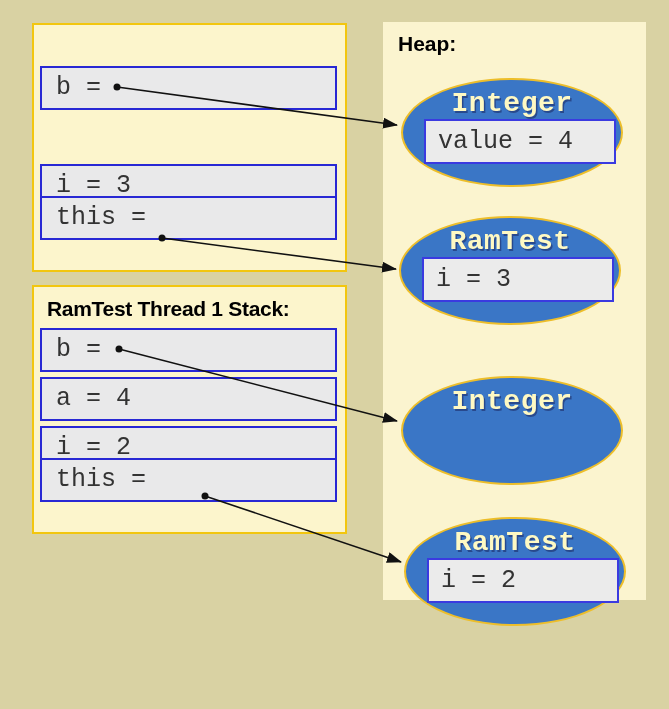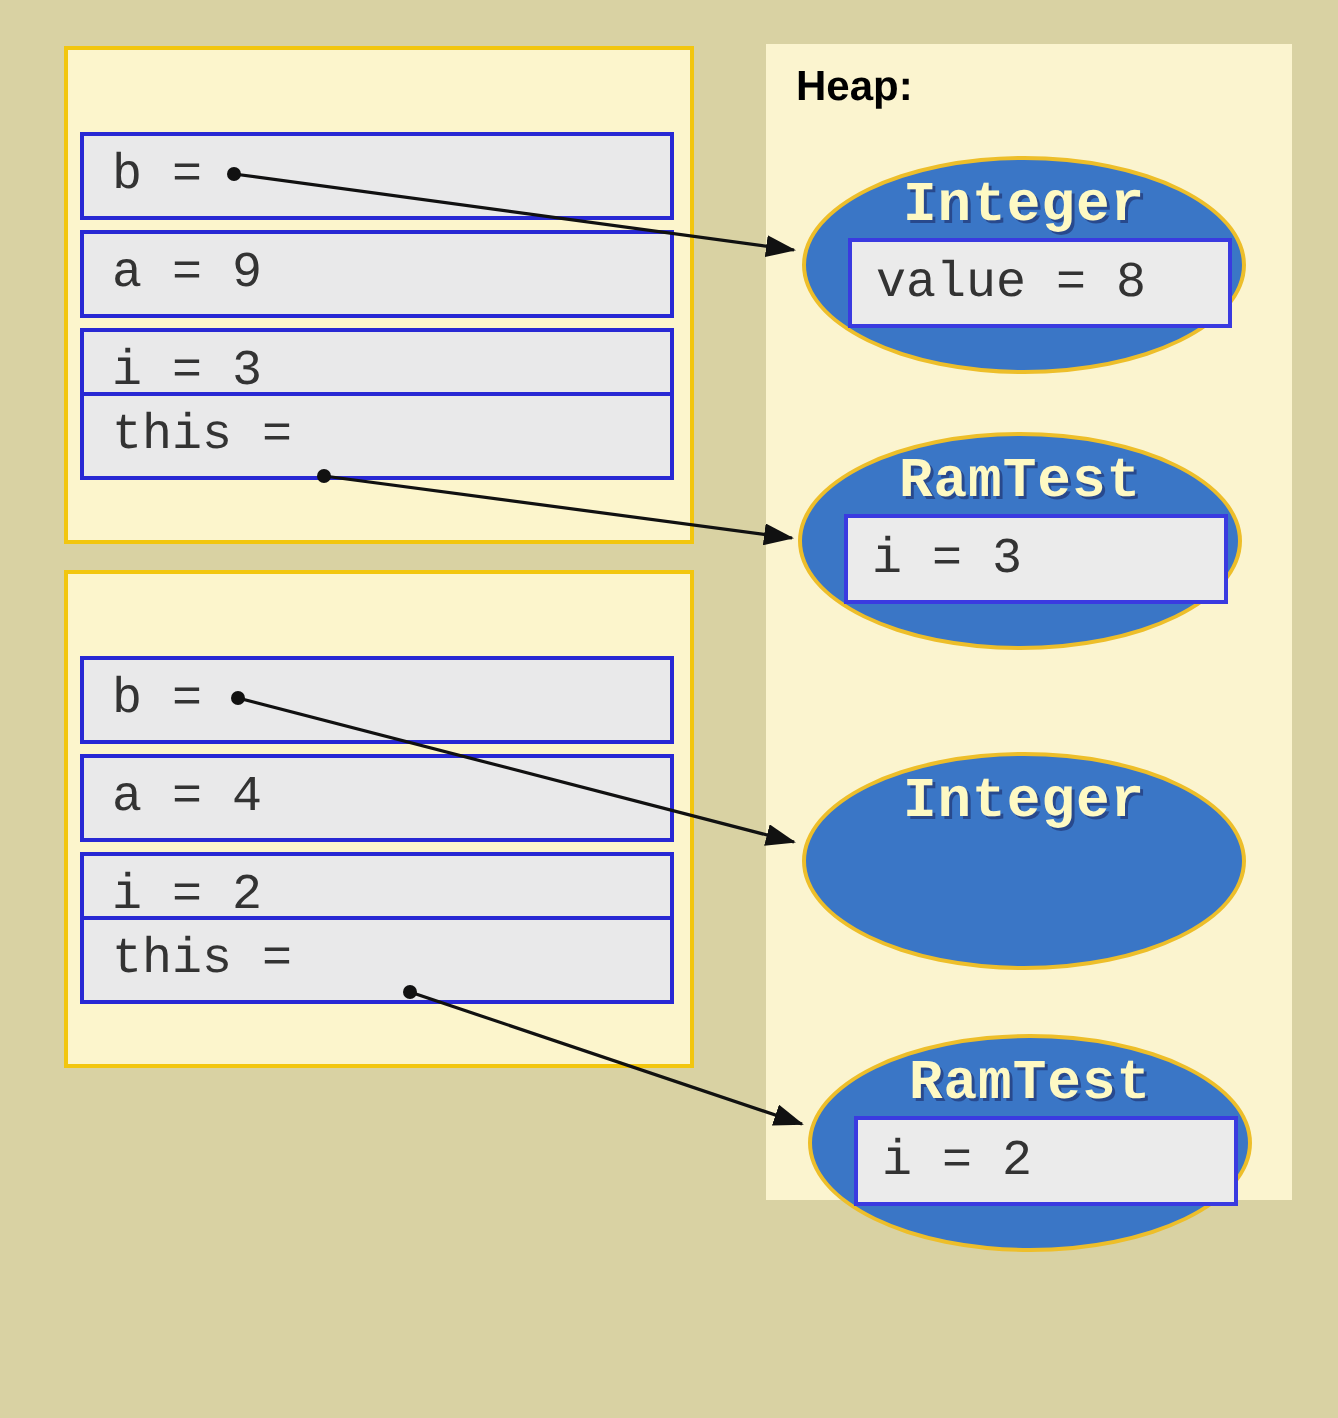--- a/index.html
+++ b/index.html
@@ -129,38 +129,38 @@
   .arrows-layer line { stroke: #111; stroke-width: 1.6; }
   .arrows-layer circle { fill: #111; }
 </style>
 </head>
 <body>
 
 <div class="canvas">
 
   <section class="stack-panel t2">
     <div class="frame r1">b = </div>
-    <div class="frame r2">a = 9</div>
     <div class="frame r3">i = 3</div>
     <div class="frame r4">this = </div>
   </section>
 
   <section class="stack-panel t1">
+    <h2 class="stack-title">RamTest Thread 1 Stack:</h2>
     <div class="frame r1">b = </div>
     <div class="frame r2">a = 4</div>
     <div class="frame r3">i = 2</div>
     <div class="frame r4">this = </div>
   </section>
 
   <section class="heap-panel">
     <h2 class="heap-title">Heap:</h2>
 
     <div class="heap-object o1">
       <div class="obj-class">Integer</div>
-      <div class="obj-field">value = 8</div>
+      <div class="obj-field">value = 4</div>
     </div>
 
     <div class="heap-object o2">
       <div class="obj-class">RamTest</div>
       <div class="obj-field">i = 3</div>
     </div>
 
     <div class="heap-object o3">
       <div class="obj-class">Integer</div>
     </div>

